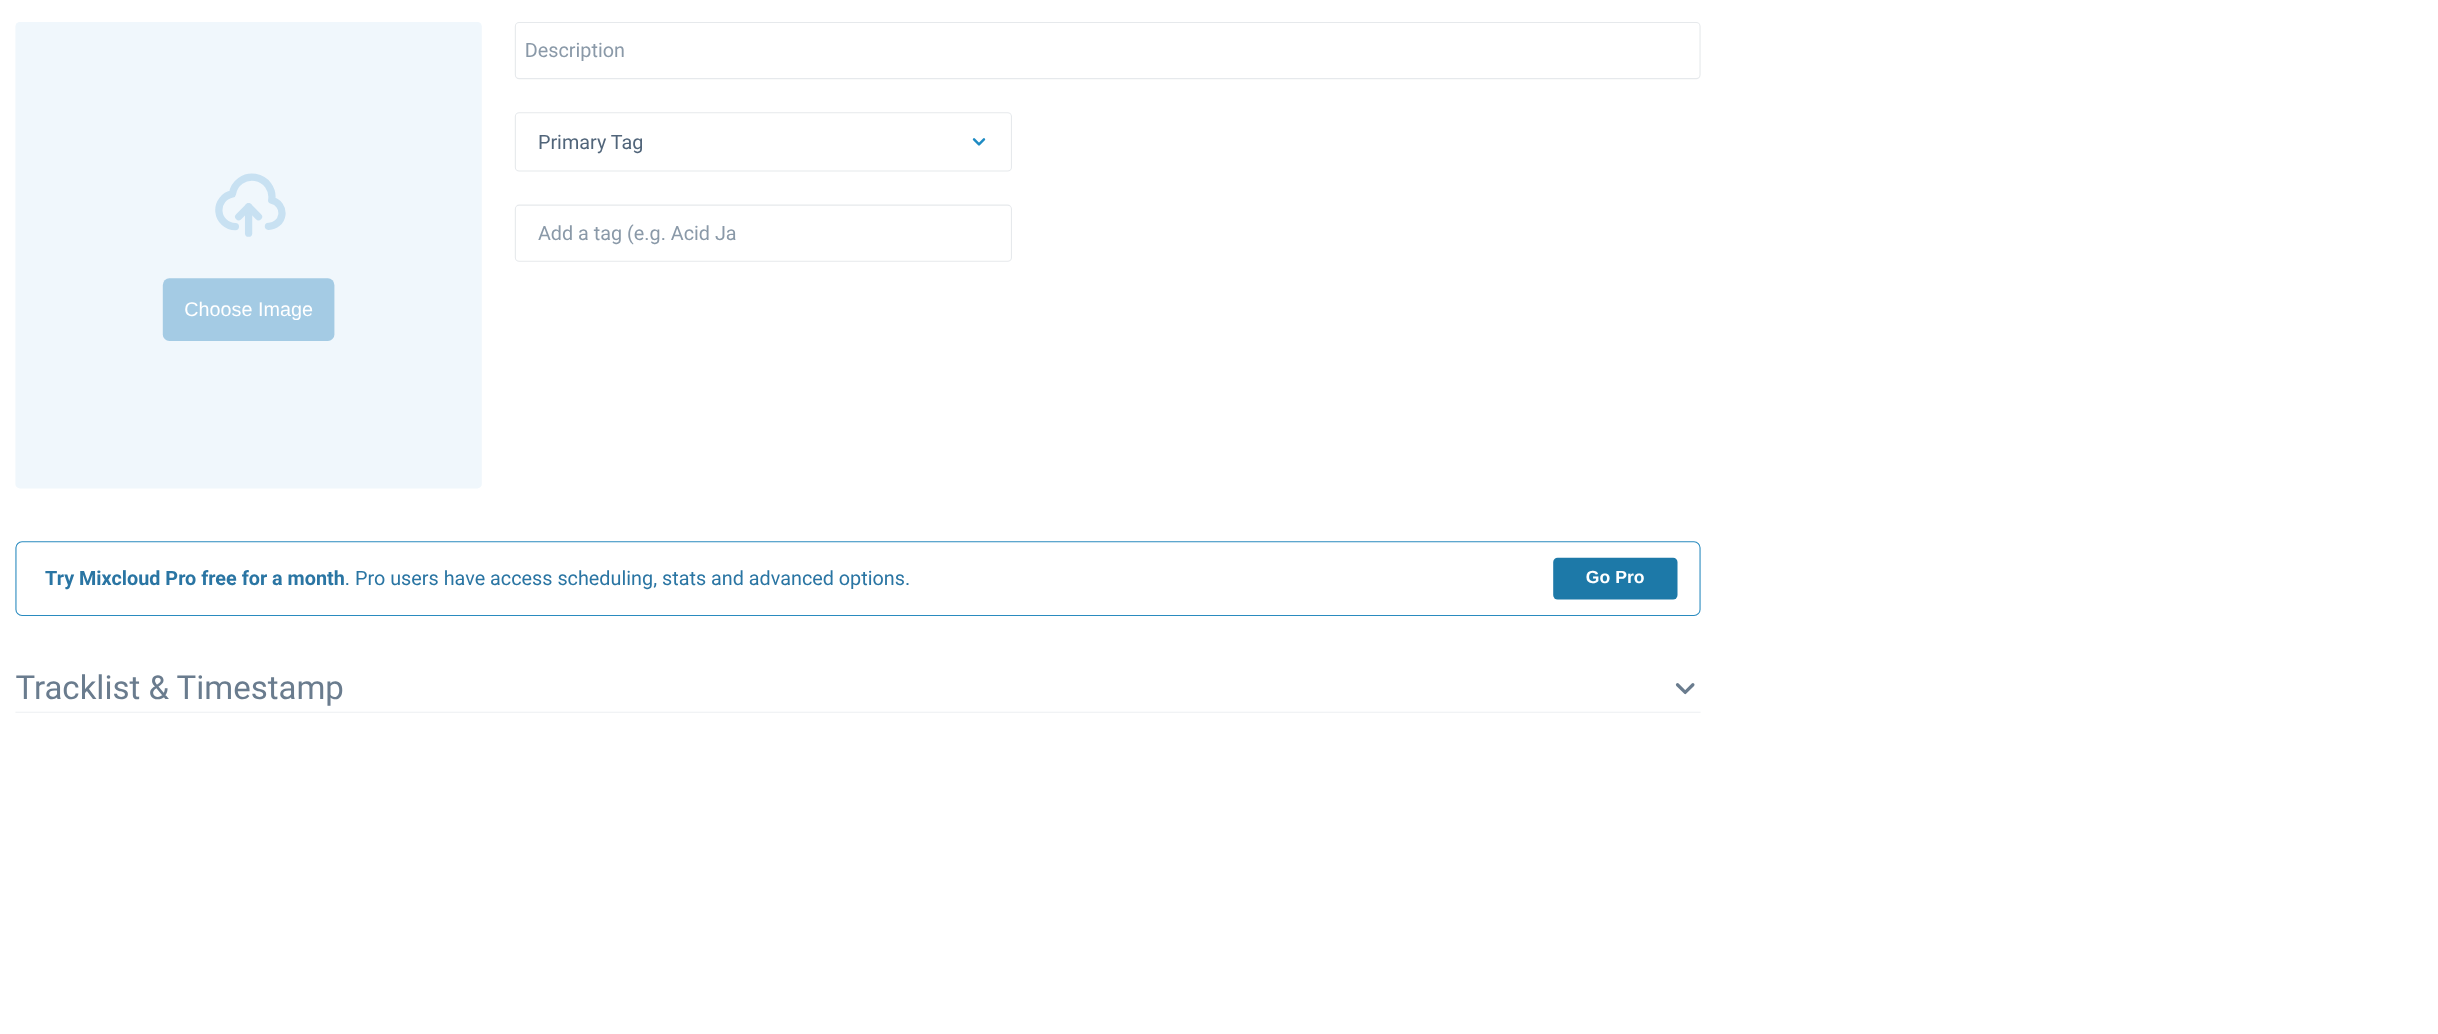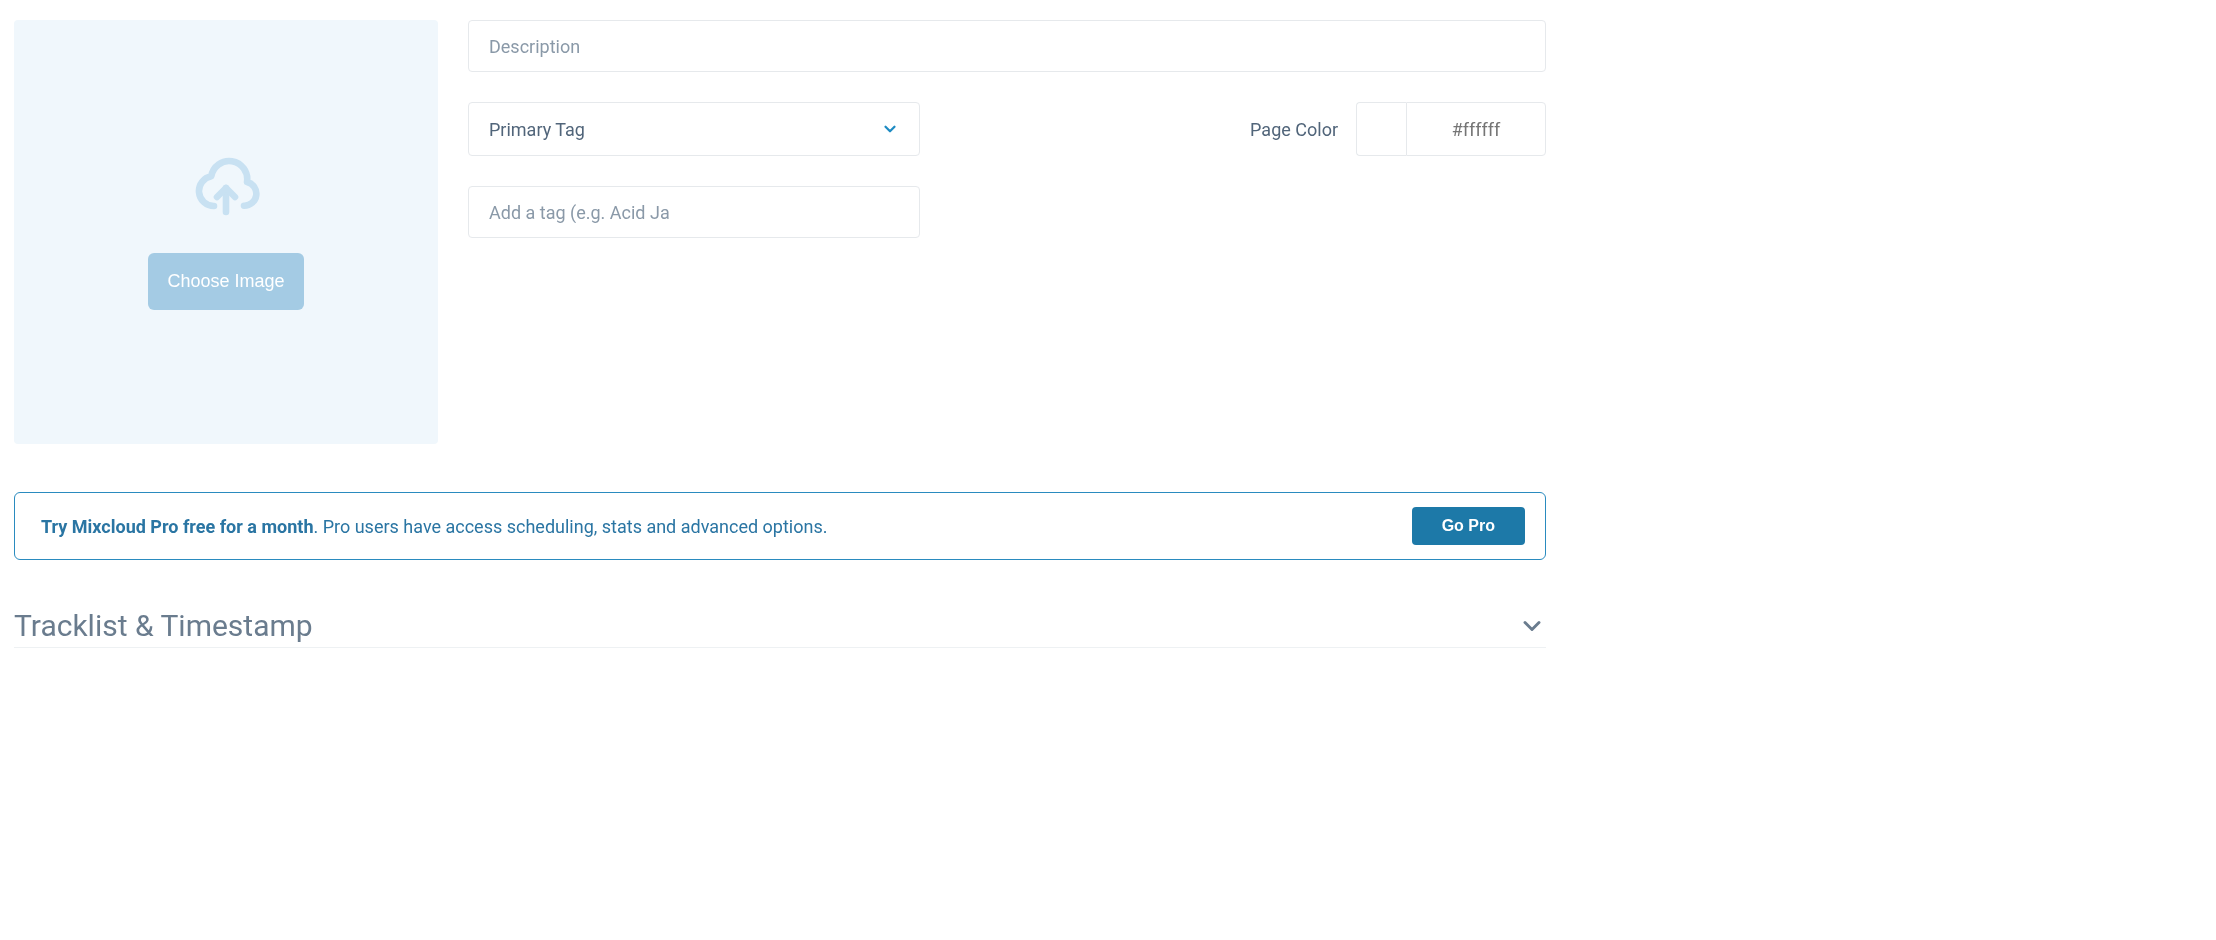--- a/index.html
+++ b/index.html
@@ -50,21 +50,21 @@
     flex: 1;
     display: flex;
     flex-direction: column;
     gap: 30px;
   }
   .description-input {
     width: 100%;
     height: 52px;
     border: 1px solid #e6e9ec;
     border-radius: 4px;
-    padding: 0 20px;
+    padding: 0 8px;
     font-size: 18px;
     color: #51657a;
     font-family: inherit;
   }
   .description-input::placeholder {
     color: #8a99a8;
   }
   .row2 {
     display: flex;
     align-items: center;
@@ -201,27 +201,20 @@
     <div class="row2">
       <div class="primary-tag">
         <span>Primary Tag</span>
         <span class="chevron">
           <svg viewBox="0 0 24 24" fill="none" stroke="currentColor" stroke-width="3" stroke-linecap="round" stroke-linejoin="round">
             <polyline points="6 9 12 15 18 9"></polyline>
           </svg>
         </span>
       </div>
 
-      <div class="page-color-group">
-        <span class="page-color-label">Page Color</span>
-        <div class="color-inputs">
-          <div class="color-swatch"></div>
-          <input type="text" class="color-hex" placeholder="#ffffff" style="">
-        </div>
-      </div>
     </div>
 
     <input type="text" class="tag-input" placeholder="Add a tag (e.g. Acid Ja" style="">
   </div>
 </div>
 
 <div class="promo-banner">
   <span class="promo-text">
     <strong>Try Mixcloud Pro free for a month</strong><span>. Pro users have access scheduling, stats and advanced options.</span>
   </span>

